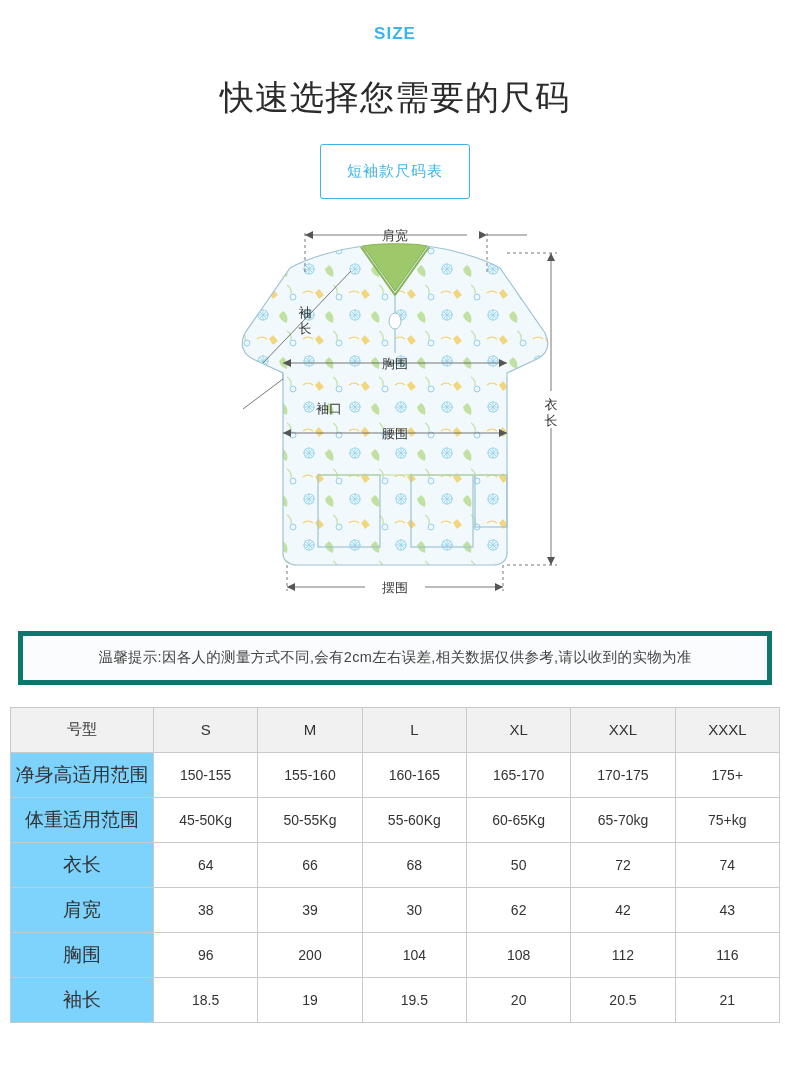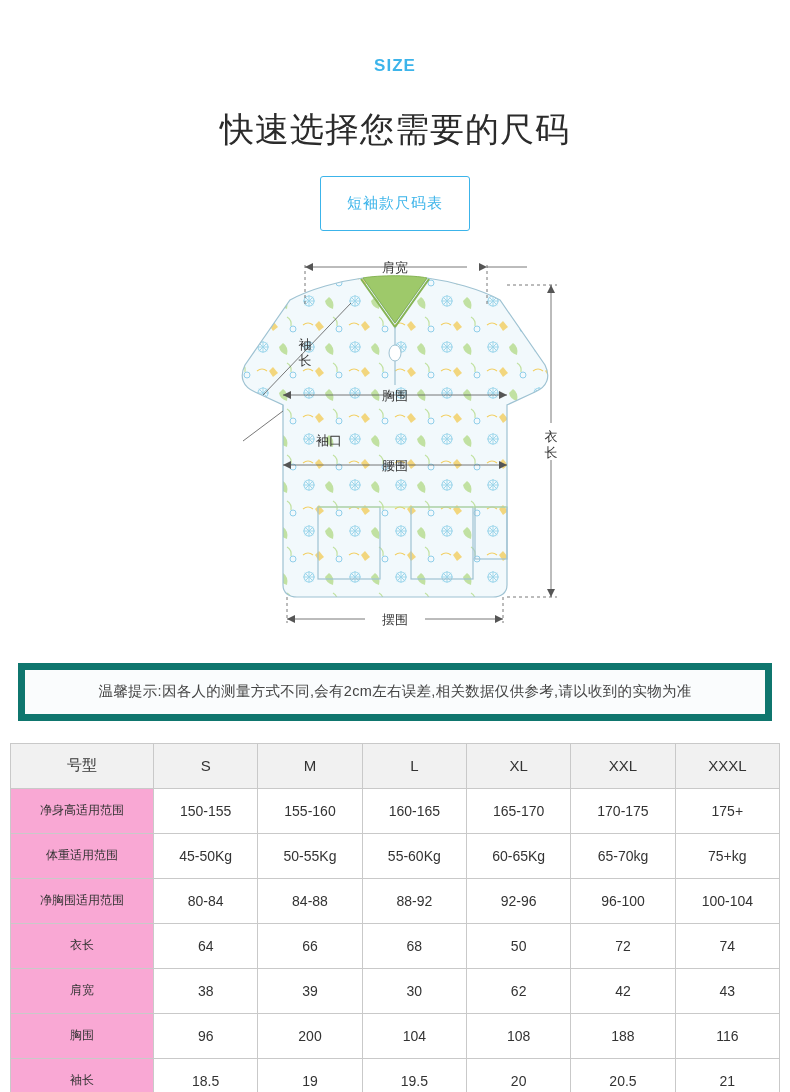--- a/index.html
+++ b/index.html
@@ -21,21 +21,21 @@
     position: relative;
   }
 
   
   .size-eyebrow {
     text-align: center;
     color: #3cb4ea;
     font-size: 17px;
     font-weight: bold;
     letter-spacing: 1px;
-    margin-top: 56px;
+    margin-top: 24px;
   }
   .main-title {
     text-align: center;
     font-size: 34px;
     color: #2b2b2b;
     margin-top: 31px;
     letter-spacing: 1px;
     font-weight: normal;
   }
   .tab-wrap {
@@ -61,21 +61,21 @@
     margin-top: 14px;
   }
   .diagram svg {
     display: block;
     margin: 0 auto;
   }
 
   
   .tip {
     margin: 18px 18px 0 18px;
-    border: 7px solid #0f766e;
+    border: 5px solid #0f766e;
     background: #fafcfd;
     height: 44px;
     display: flex;
     align-items: center;
     justify-content: center;
     font-size: 14.5px;
     color: #444;
     letter-spacing: 0.3px;
   }
 
@@ -93,23 +93,23 @@
     height: 42px;
     text-align: center;
     font-size: 14px;
     color: #333;
   }
   table.size-table tr:first-child td {
     background: #f1f1f1;
     font-size: 15px;
   }
   table.size-table td.rowhead {
-    background: #f9a8d4;
+    background: #7dd3fc;
     width: 140px;
-    font-size: 12px;
+    font-size: 19px;
   }
   table.size-table tr:first-child td.rowhead {
     background: #f1f1f1;
   }
 
   
   .dlabel {
     font-size: 13px;
     fill: #333;
     font-family: "Liberation Sans", "DejaVu Sans", sans-serif;
@@ -253,29 +253,20 @@
         <tr>
           <td class="rowhead">体重适用范围</td>
           <td>45-50Kg</td>
           <td>50-55Kg</td>
           <td>55-60Kg</td>
           <td>60-65Kg</td>
           <td>65-70kg</td>
           <td>75+kg</td>
         </tr>
         <tr>
-          <td class="rowhead">净胸围适用范围</td>
-          <td>80-84</td>
-          <td>84-88</td>
-          <td>88-92</td>
-          <td>92-96</td>
-          <td>96-100</td>
-          <td>100-104</td>
-        </tr>
-        <tr>
           <td class="rowhead">衣长</td>
           <td>64</td>
           <td>66</td>
           <td>68</td>
           <td>50</td>
           <td>72</td>
           <td>74</td>
         </tr>
         <tr>
           <td class="rowhead">肩宽</td>
@@ -285,21 +276,21 @@
           <td>62</td>
           <td>42</td>
           <td>43</td>
         </tr>
         <tr>
           <td class="rowhead">胸围</td>
           <td>96</td>
           <td>200</td>
           <td>104</td>
           <td>108</td>
-          <td>188</td>
+          <td>112</td>
           <td>116</td>
         </tr>
         <tr>
           <td class="rowhead">袖长</td>
           <td>18.5</td>
           <td>19</td>
           <td>19.5</td>
           <td>20</td>
           <td>20.5</td>
           <td>21</td>

